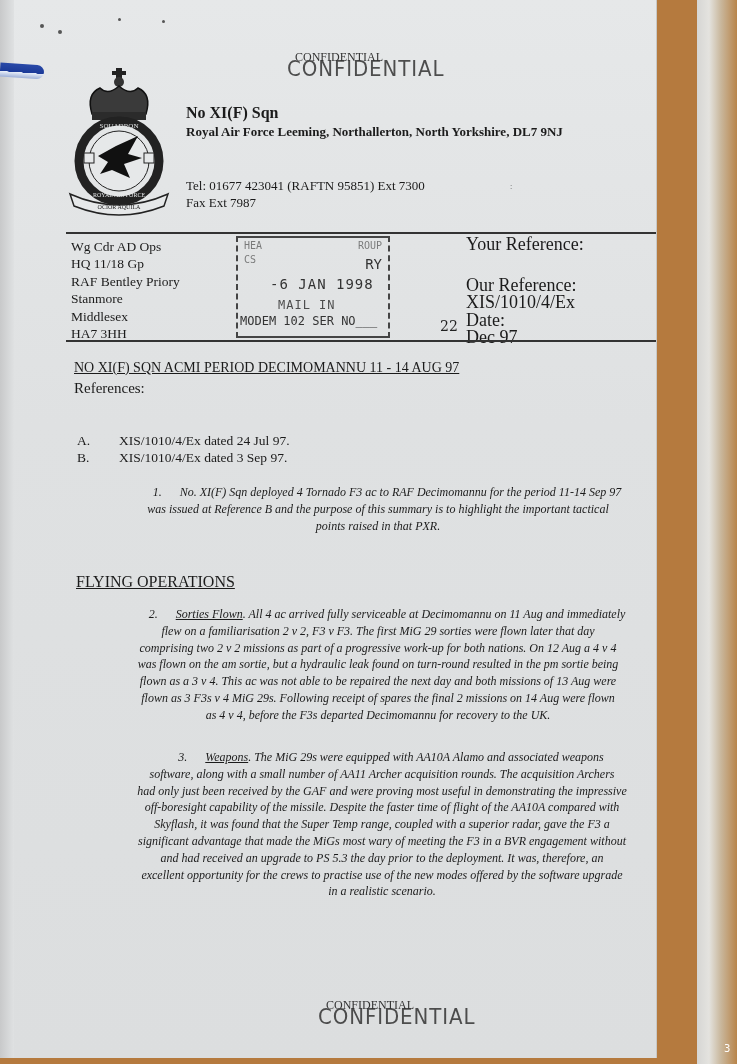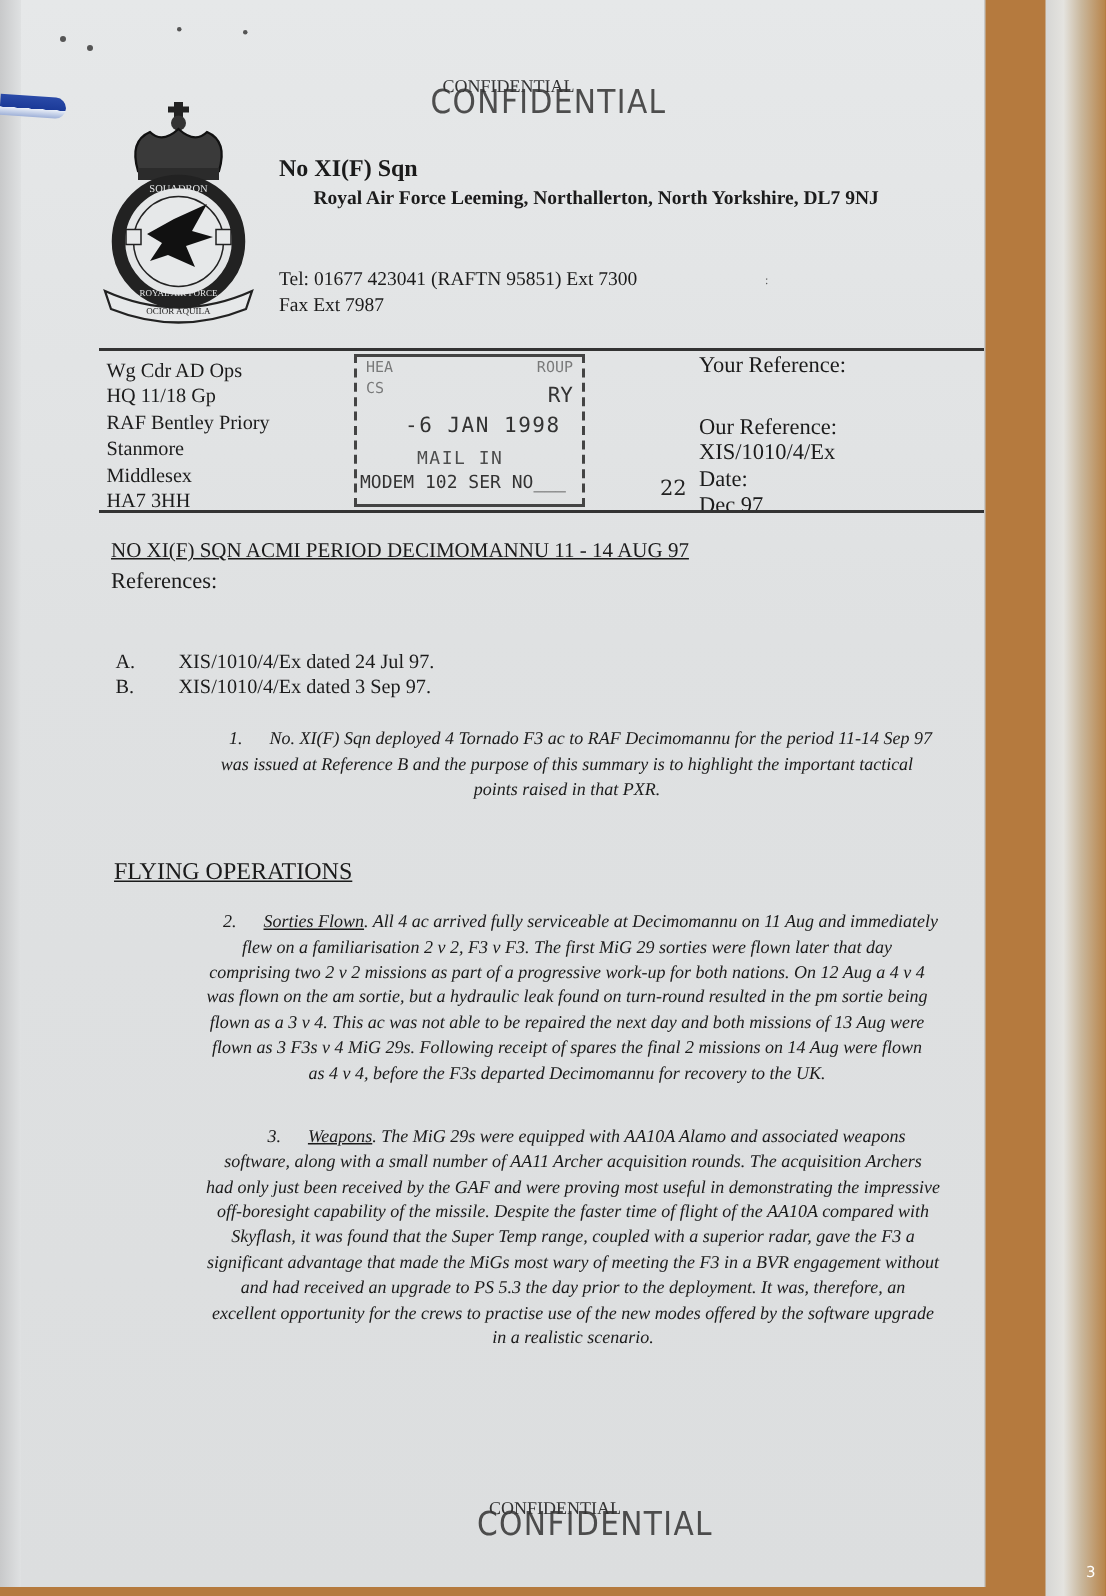--- a/index.html
+++ b/index.html
@@ -32,38 +32,38 @@
     transform: rotate(4deg);
   }
   .stamp-confidential {
     position: absolute; font-family: "DejaVu Sans", sans-serif;
     color: #333; letter-spacing: 1px;
   }
   .stamp-confidential .small { font-family: "Liberation Serif", serif; font-size: 12px; position: absolute; left: 8px; top: -6px; letter-spacing: 0; }
   .stamp-confidential .big { font-size: 22px; transform: scaleX(0.9); transform-origin: left; display: block; opacity: 0.85; }
   .crest { position: absolute; left: 64px; top: 66px; width: 110px; height: 150px; }
   .unit-name { position: absolute; left: 186px; top: 104px; font-size: 16px; font-weight: bold; }
-  .unit-address { position: absolute; left: 186px; top: 124px; font-size: 13px; font-weight: bold; margin-left: 23px; }
+  .unit-address { position: absolute; left: 186px; top: 124px; font-size: 13px; font-weight: bold; }
   .tel { position: absolute; left: 186px; top: 178px; font-size: 13px; }
   .fax { position: absolute; left: 186px; top: 195px; font-size: 13px; }
   .rule { position: absolute; left: 66px; width: 590px; height: 1.5px; background: #333; }
   .addressee { position: absolute; left: 71px; top: 238px; font-size: 13.5px; line-height: 17.4px; }
   .recv-stamp {
     position: absolute; left: 236px; top: 236px; width: 154px; height: 102px;
     border: 2px dashed #444; border-style: solid dashed;
     font-family: "DejaVu Sans Mono", monospace; color: #333;
   }
   .recv-stamp .tl { position: absolute; left: 6px; top: 2px; font-size: 10px; opacity: .6; }
   .recv-stamp .tl2 { position: absolute; left: 6px; top: 16px; font-size: 10px; opacity: .6; }
   .recv-stamp .tr { position: absolute; right: 6px; top: 2px; font-size: 10px; opacity: .6; }
   .recv-stamp .tr2 { position: absolute; right: 6px; top: 18px; font-size: 14px; }
   .recv-stamp .date { position: absolute; left: 32px; top: 38px; font-size: 14px; letter-spacing: 1px; }
   .recv-stamp .mail { position: absolute; left: 40px; top: 60px; font-size: 12px; letter-spacing: 1px; opacity: .85; }
   .recv-stamp .modem { position: absolute; left: 2px; top: 76px; font-size: 12px; }
-  .refs-block { position: absolute; left: 466px; top: 236px; font-size: 15px; line-height: 17.4px; }
+  .refs-block { position: absolute; left: 466px; top: 236px; font-size: 18px; line-height: 17.4px; }
   .hand-date { position: absolute; left: 440px; top: 318px; font-family: "DejaVu Serif", serif; font-size: 14px; color: #222; }
   .subject { position: absolute; left: 74px; top: 360px; font-size: 14px; text-decoration: underline; }
   .references-label { position: absolute; left: 74px; top: 380px; font-size: 15px; }
   .ref-row { position: absolute; left: 77px; font-size: 13.5px; }
   .ref-row .letter { display: inline-block; width: 42px; }
   .para { position: absolute; left: 76px; width: 604px; font-size: 12px; line-height: 16.8px; text-align: center; font-style: italic; }
   .para .num { display: inline-block; width: 45px; }
   .para .u { text-decoration: underline; }
   .section-heading { position: absolute; left: 76px; top: 573px; font-size: 16px; text-decoration: underline; }
   .speck { position: absolute; font-size: 8px; color: #555; }

